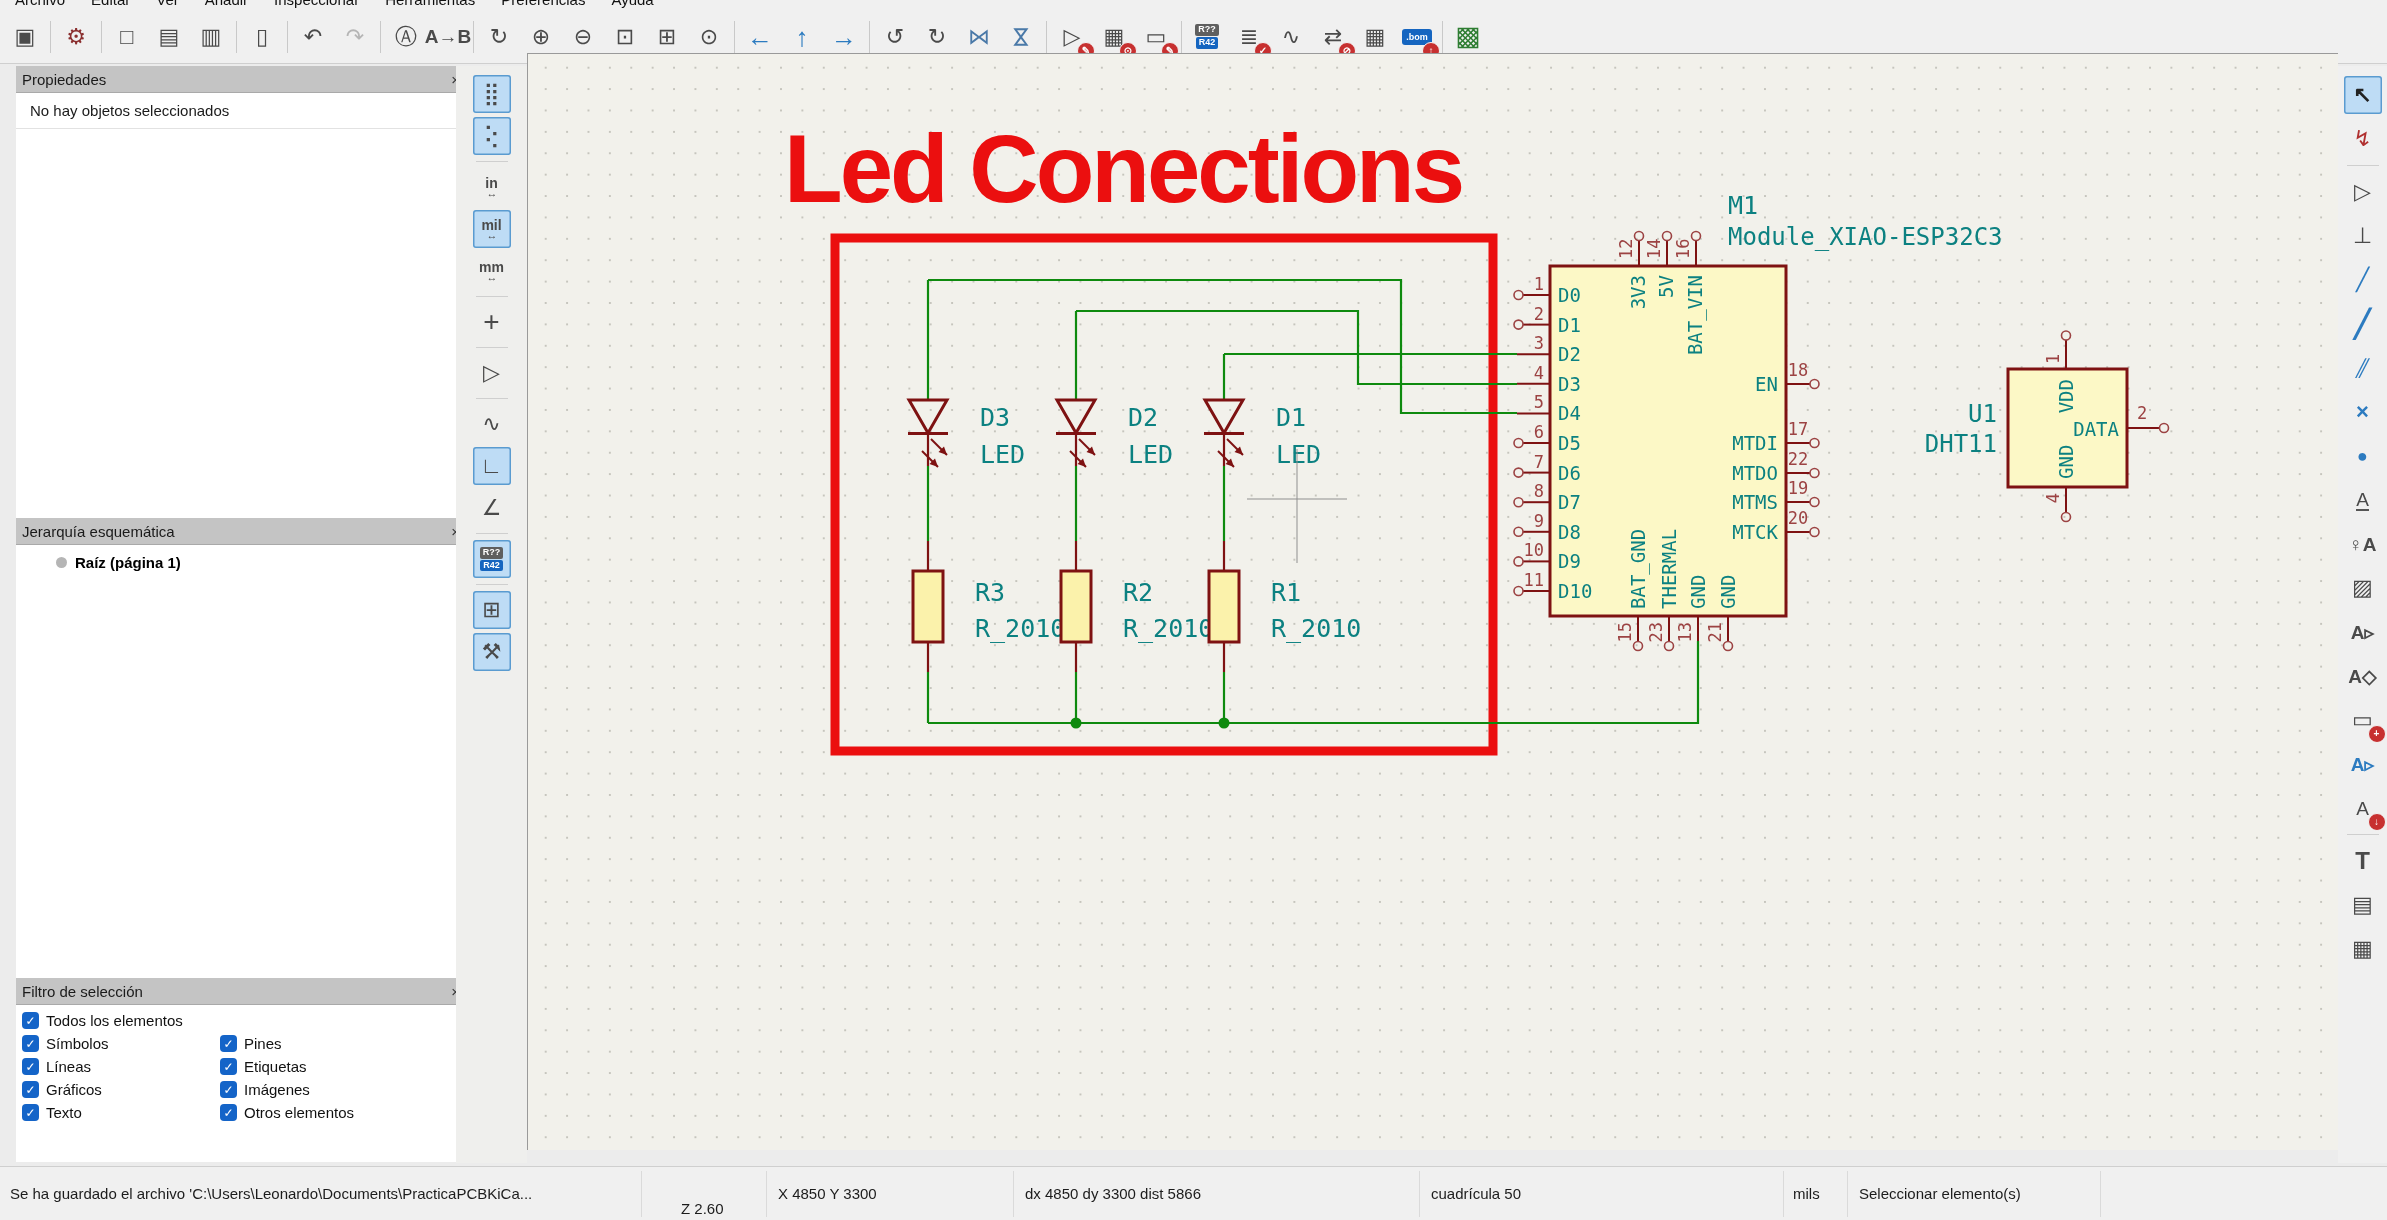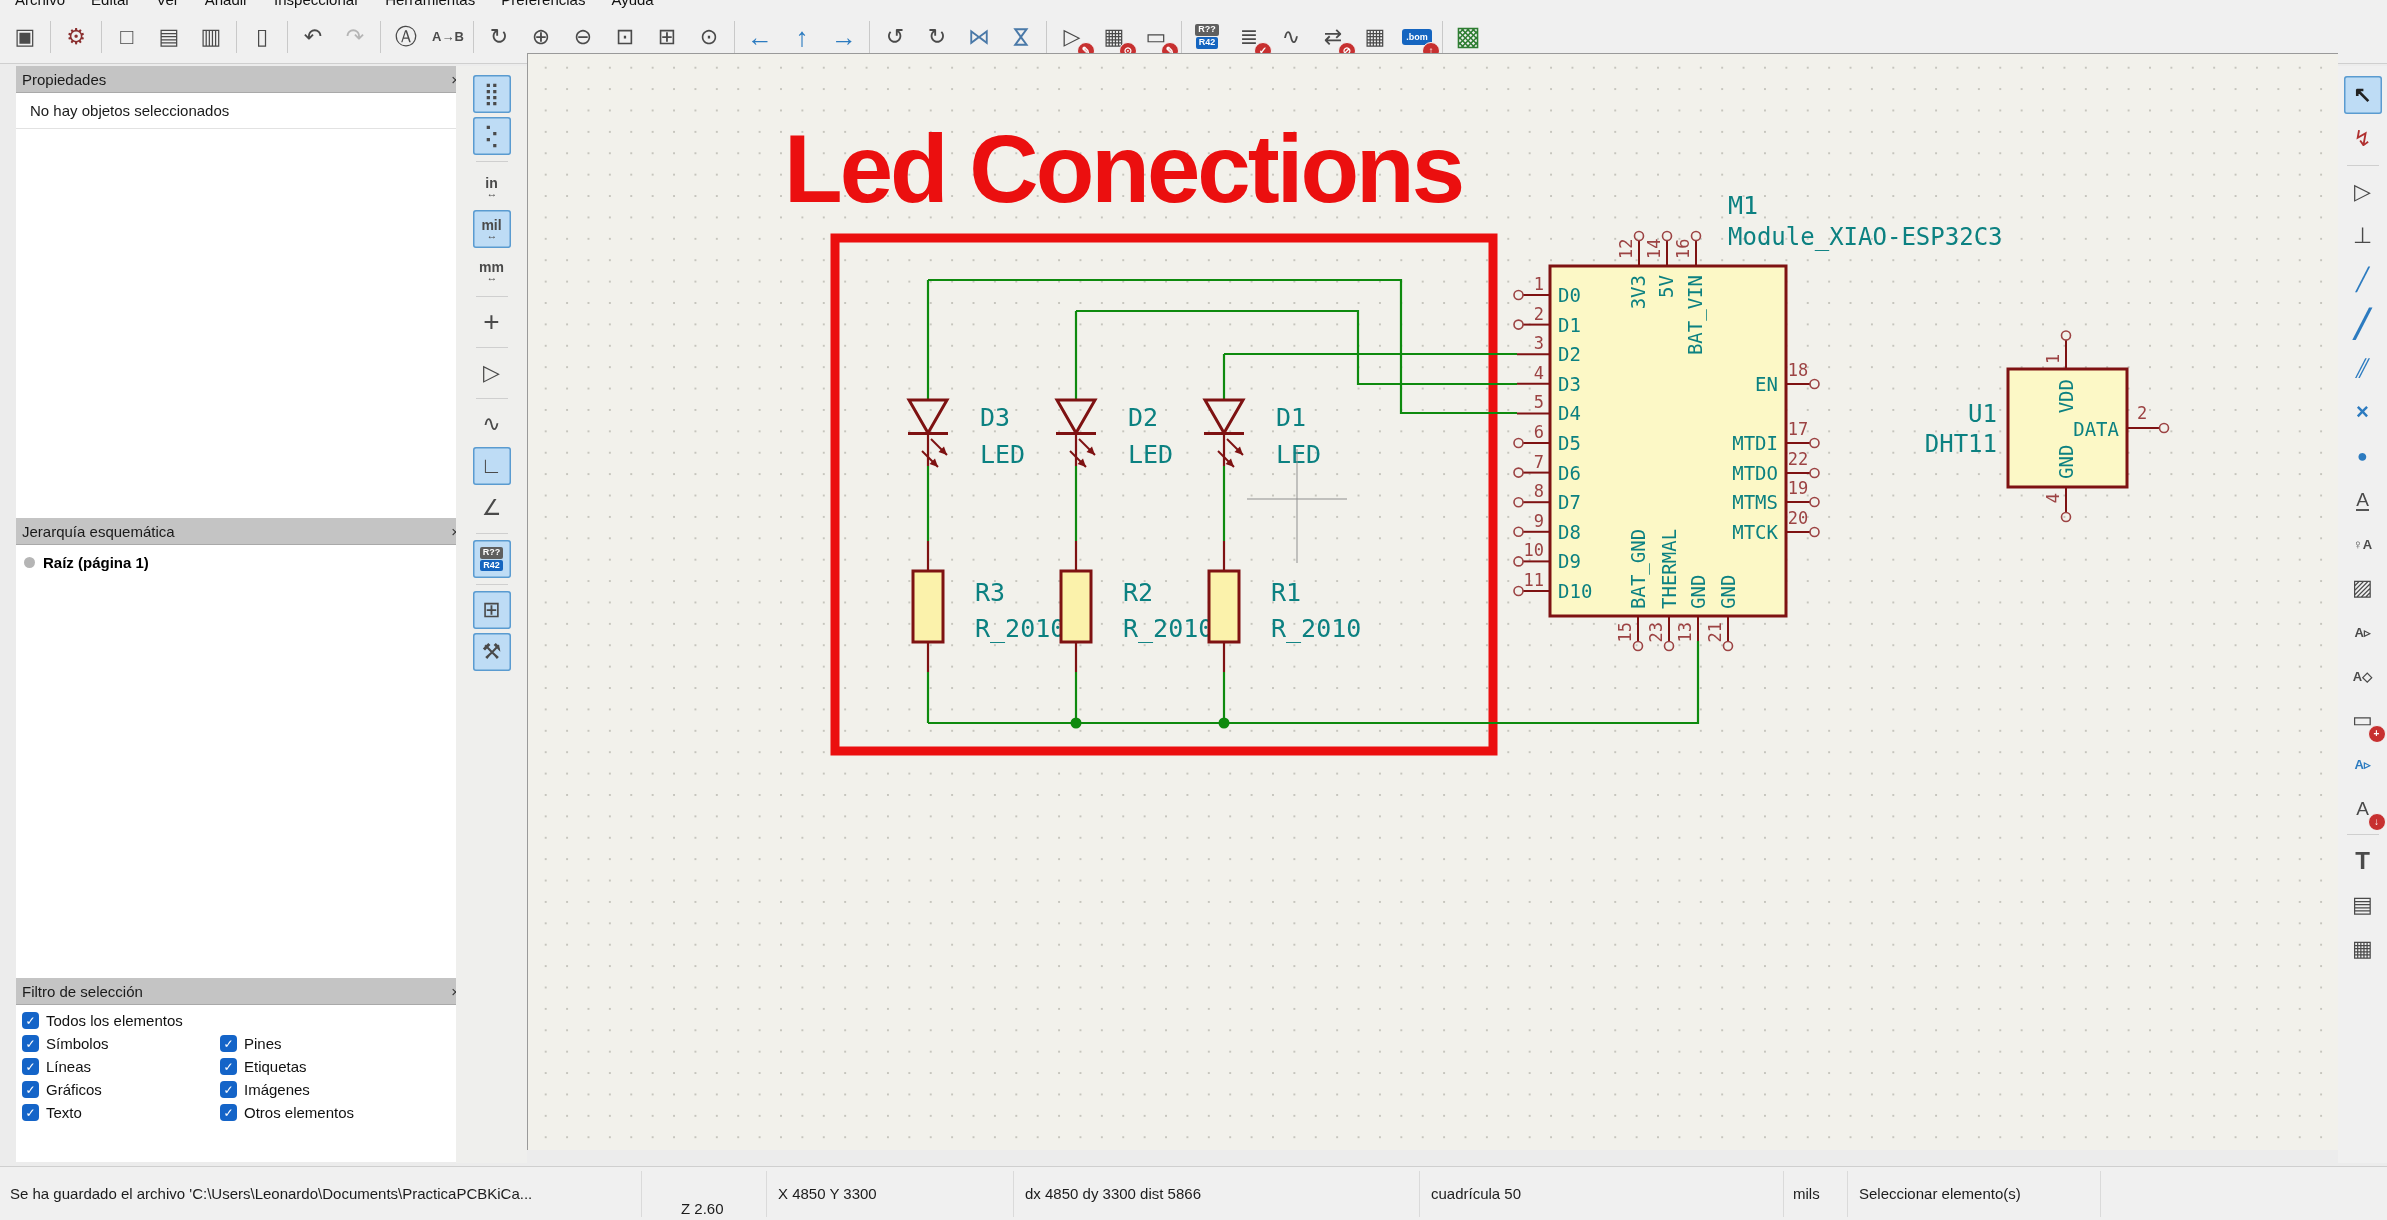--- a/index.html
+++ b/index.html
@@ -19,21 +19,21 @@
   .badge{position:absolute;right:-4px;bottom:-4px;width:16px;height:16px;border-radius:50%;background:#c73030;color:#fff;font-size:10px;line-height:1;display:flex;align-items:center;justify-content:center;border:1px solid #f4f4f4;font-weight:bold;}
   .ann{display:flex;flex-direction:column;gap:1px;align-items:center;}
   .ann div{font-size:9px;font-weight:bold;color:#fff;padding:1px 3px;border-radius:2px;line-height:1.1;}
   .ann .a{background:#5f5f5f;}
   .ann .b{background:#1565c0;}
   .bomchip{background:#1565c0;color:#fff;font-size:9px;font-weight:bold;padding:3px 4px;border-radius:3px;}
   .unit .g{font-size:14px;font-weight:bold;}
   .unit .arr{font-size:11px;line-height:.7;letter-spacing:-1px;color:#4a4a4a;}
   .und .g{border-bottom:2px solid #555;}
   .tight .g{letter-spacing:-7px;padding-right:7px;font-size:17px;}
-  .smallg .g{font-size:13px;font-weight:bold;}
+  .smallg .g{font-size:19px;font-weight:bold;}
   .boldg .g{font-weight:bold;}
   
   .lpanel{position:absolute;left:16px;width:456px;background:#fff;border-right:1px solid #b9b9b9;box-sizing:border-box;}
   .phead{height:26px;background:#c4c4c4;border-bottom:1px solid #a9a9a9;display:flex;align-items:center;padding:0 8px 0 6px;font-size:15px;color:#1a1a1a;}
   .phead .ttl{flex:1;white-space:nowrap;overflow:hidden;}
   .phead .x{font-size:15px;color:#333;cursor:default;padding:0 3px;}
   .pbody{background:#fff;position:relative;}
   .emptymsg{padding:9px 14px;font-size:15px;color:#1a1a1a;border-bottom:1px solid #e2e2e2;}
   .rootrow{display:flex;align-items:center;gap:8px;padding:9px 8px;font-size:15px;font-weight:bold;color:#000;}
   .rootdot{width:11px;height:11px;border-radius:50%;background:#b5b5b5;flex:none;}
@@ -202,21 +202,21 @@
     <div class="pbody" style="height:425px;">
       <div class="emptymsg">No hay objetos seleccionados</div>
     </div>
   </section>
 
   <section class="lpanel" style="top:518px;height:460px;">
     <div class="phead">
       <span class="ttl">Jerarquía esquemática</span>
       <span class="x">×</span>
     </div>
-    <div class="pbody" style="height:433px;">
+    <div class="pbody" style="height:433px;padding-left:32px;">
       <div class="rootrow">
         <span class="rootdot"></span>
         <span>Raíz (página 1)</span>
       </div>
     </div>
   </section>
 
   <section class="lpanel" style="top:978px;height:184px;">
     <div class="phead">
       <span class="ttl">Filtro de selección</span>

